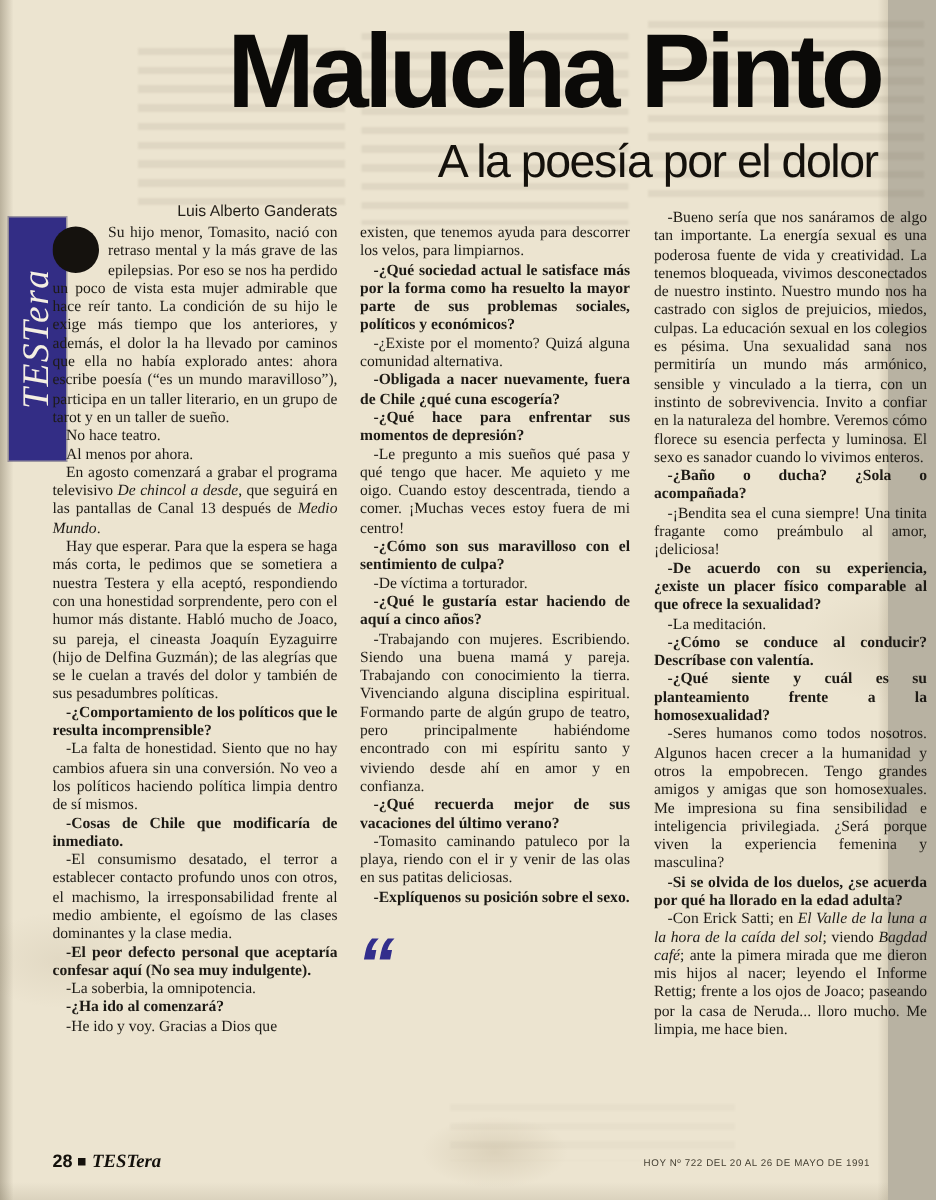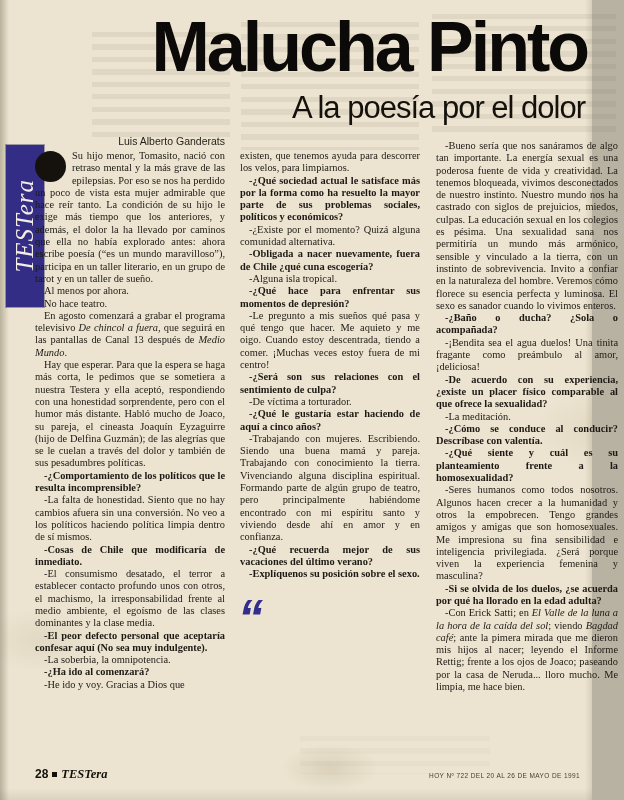--- a/index.html
+++ b/index.html
@@ -111,59 +111,59 @@
   <div class="headline">Malucha Pinto</div>
   <div class="subtitle">A la poesía por el dolor</div>
   <div class="byline">Luis Alberto Ganderats</div>
 
   <div class="badge">
     <span>TESTera</span>
   </div>
 
   <div class="col col1">
       <p class="intro"><span class="lead-dot"></span><span>Su hijo menor, Tomasito, nació con retraso mental y la más grave de las epilepsias. Por eso se nos ha perdido un poco de vista esta mujer admirable que hace reír tanto. La condición de su hijo le exige más tiempo que los anteriores, y además, el dolor la ha llevado por caminos que ella no había explorado antes: ahora escribe poesía (“es un mundo maravilloso”), participa en un taller literario, en un grupo de tarot y en un taller de sueño.</span></p>
+      <p class="a"><span>No hace teatro.</span></p>
       <p class="a"><span>Al menos por ahora.</span></p>
-      <p class="a"><span>No hace teatro.</span></p>
-      <p class="a"><span>En agosto comenzará a grabar el programa televisivo </span><span class="it">De chincol a fuera</span><span>, que seguirá en las pantallas de Canal 13 después de </span><span class="it">Medio Mundo</span><span>.</span></p>
+      <p class="a"><span>En agosto comenzará a grabar el programa televisivo </span><span class="it">De chincol a desde</span><span>, que seguirá en las pantallas de Canal 13 después de </span><span class="it">Medio Mundo</span><span>.</span></p>
       <p class="a"><span>Hay que esperar. Para que la espera se haga más corta, le pedimos que se sometiera a nuestra Testera y ella aceptó, respondiendo con una honestidad sorprendente, pero con el humor más distante. Habló mucho de Joaco, su pareja, el cineasta Joaquín Eyzaguirre (hijo de Delfina Guzmán); de las alegrías que se le cuelan a través del dolor y también de sus pesadumbres políticas.</span></p>
       <p class="q"><span>-¿Comportamiento de los políticos que le resulta incomprensible?</span></p>
       <p class="a"><span>-La falta de honestidad. Siento que no hay cambios afuera sin una conversión. No veo a los políticos haciendo política limpia dentro de sí mismos.</span></p>
       <p class="q"><span>-Cosas de Chile que modificaría de inmediato.</span></p>
       <p class="a"><span>-El consumismo desatado, el terror a establecer contacto profundo unos con otros, el machismo, la irresponsabilidad frente al medio ambiente, el egoísmo de las clases dominantes y la clase media.</span></p>
       <p class="q"><span>-El peor defecto personal que aceptaría confesar aquí (No sea muy indulgente).</span></p>
       <p class="a"><span>-La soberbia, la omnipotencia.</span></p>
       <p class="q"><span>-¿Ha ido al comenzará?</span></p>
       <p class="a"><span>-He ido y voy. Gracias a Dios que</span></p>
     </div>
 
   <div class="col col2">
     <div>
         <p class="cont"><span>existen, que tenemos ayuda para descorrer los velos, para limpiarnos.</span></p>
         <p class="q"><span>-¿Qué sociedad actual le satisface más por la forma como ha resuelto la mayor parte de sus problemas sociales, políticos y económicos?</span></p>
         <p class="a"><span>-¿Existe por el momento? Quizá alguna comunidad alternativa.</span></p>
         <p class="q"><span>-Obligada a nacer nuevamente, fuera de Chile ¿qué cuna escogería?</span></p>
-        <p class="a"><span>-Alguna isla tropical.</span></p>
         <p class="q"><span>-¿Qué hace para enfrentar sus momentos de depresión?</span></p>
         <p class="a"><span>-Le pregunto a mis sueños qué pasa y qué tengo que hacer. Me aquieto y me oigo. Cuando estoy descentrada, tiendo a comer. ¡Muchas veces estoy fuera de mi centro!</span></p>
-        <p class="q"><span>-¿Será son sus relaciones con el sentimiento de culpa?</span></p>
+        <p class="q"><span>-¿Cómo son sus maravilloso con el sentimiento de culpa?</span></p>
         <p class="a"><span>-De víctima a torturador.</span></p>
         <p class="q"><span>-¿Qué le gustaría estar haciendo de aquí a cinco años?</span></p>
         <p class="a"><span>-Trabajando con mujeres. Escribiendo. Siendo una buena mamá y pareja. Trabajando con conocimiento la tierra. Vivenciando alguna disciplina espiritual. Formando parte de algún grupo de teatro, pero principalmente habiéndome encontrado con mi espíritu santo y viviendo desde ahí en amor y en confianza.</span></p>
         <p class="q"><span>-¿Qué recuerda mejor de sus vacaciones del último verano?</span></p>
+        <p class="a"><span>-Tomasito caminando patuleco por la playa, riendo con el ir y venir de las olas en sus patitas deliciosas.</span></p>
         <p class="q"><span>-Explíquenos su posición sobre el sexo.</span></p>
       </div>
     <div class="pullquote">
       <span class="quote-mark">“</span>
     </div>
   </div>
 
   <div class="col col3">
       <p class="a"><span>-Bueno sería que nos sanáramos de algo tan importante. La energía sexual es una poderosa fuente de vida y creatividad. La tenemos bloqueada, vivimos desconectados de nuestro instinto. Nuestro mundo nos ha castrado con siglos de prejuicios, miedos, culpas. La educación sexual en los colegios es pésima. Una sexualidad sana nos permitiría un mundo más armónico, sensible y vinculado a la tierra, con un instinto de sobrevivencia. Invito a confiar en la naturaleza del hombre. Veremos cómo florece su esencia perfecta y luminosa. El sexo es sanador cuando lo vivimos enteros.</span></p>
       <p class="q"><span>-¿Baño o ducha? ¿Sola o acompañada?</span></p>
-      <p class="a"><span>-¡Bendita sea el agua duelos! Una tinita fragante como preámbulo al amor, ¡deliciosa!</span></p>
+      <p class="a"><span>-¡Bendita sea el cuna siempre! Una tinita fragante como preámbulo al amor, ¡deliciosa!</span></p>
       <p class="q"><span>-De acuerdo con su experiencia, ¿existe un placer físico comparable al que ofrece la sexualidad?</span></p>
       <p class="a"><span>-La meditación.</span></p>
       <p class="q"><span>-¿Cómo se conduce al conducir? Descríbase con valentía.</span></p>
       <p class="q"><span>-¿Qué siente y cuál es su planteamiento frente a la homosexualidad?</span></p>
       <p class="a"><span>-Seres humanos como todos nosotros. Algunos hacen crecer a la humanidad y otros la empobrecen. Tengo grandes amigos y amigas que son homosexuales. Me impresiona su fina sensibilidad e inteligencia privilegiada. ¿Será porque viven la experiencia femenina y masculina?</span></p>
       <p class="q"><span>-Si se olvida de los duelos, ¿se acuerda por qué ha llorado en la edad adulta?</span></p>
       <p class="a"><span>-Con Erick Satti; en </span><span class="it">El Valle de la luna a la hora de la caída del sol</span><span>; viendo </span><span class="it">Bagdad café</span><span>; ante la pimera mirada que me dieron mis hijos al nacer; leyendo el Informe Rettig; frente a los ojos de Joaco; paseando por la casa de Neruda... lloro mucho. Me limpia, me hace bien.</span></p>
     </div>
 
   <div class="footer-left">

